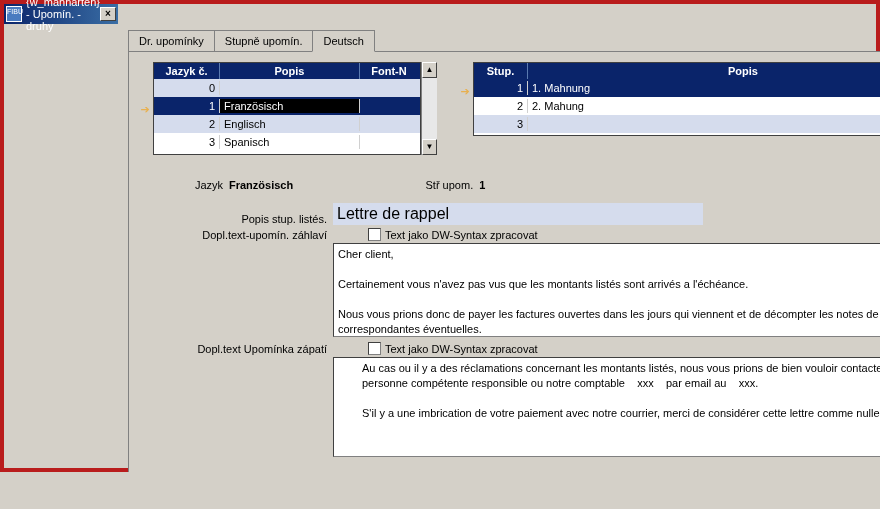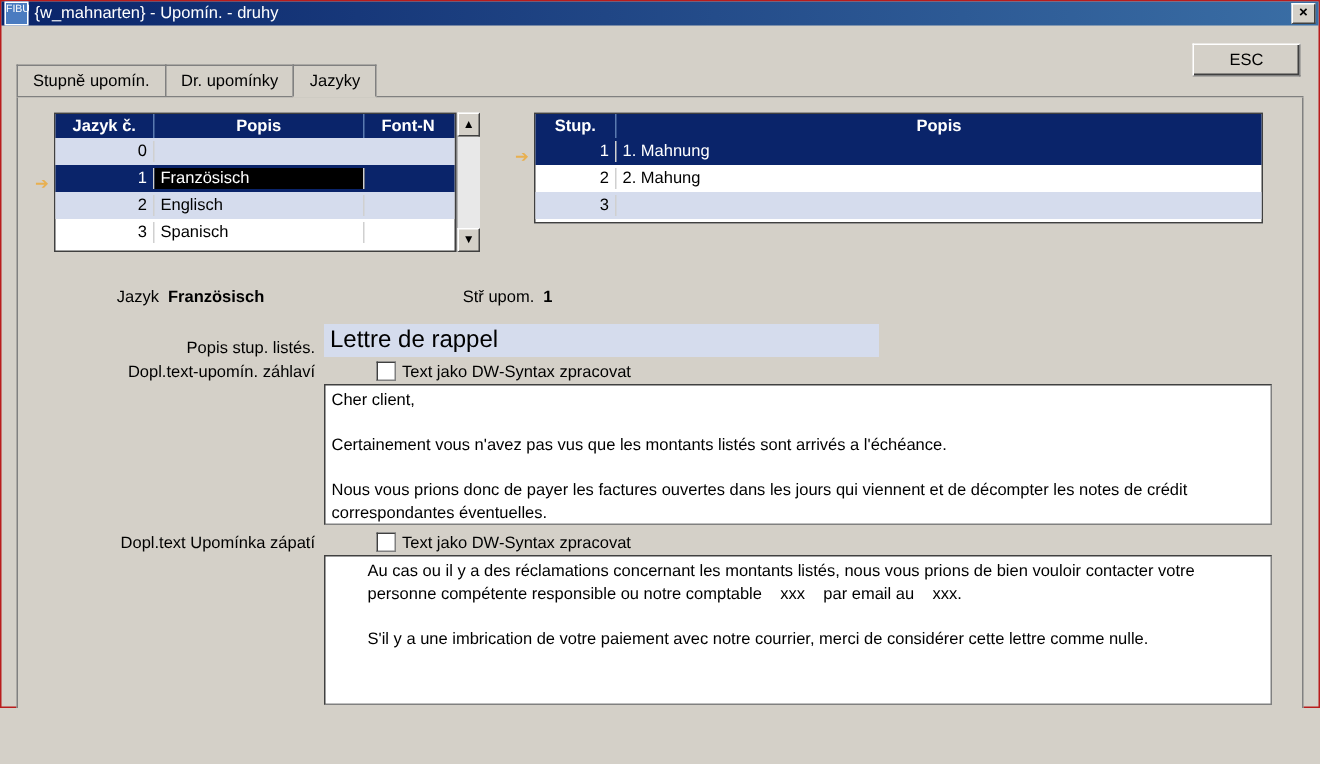--- a/index.html
+++ b/index.html
@@ -7,23 +7,23 @@
     margin: 0;
     font-family: Tahoma, Arial, sans-serif;
     font-size: 11px;
     background: #d4d0c8;
     color: #000;
   }
   .window {
     width: 880px;
     height: 472px;
     background: #d4d0c8;
-    border: 1px solid #b91c1c;
-    display: flex;
-    flex-direction: column;
+    border: 4px solid #b91c1c;
+    display: flex;
+    flex-direction: row;
   }
   .titlebar {
     background: linear-gradient(to right, #0a246a, #3a6ea5);
     color: #fff;
     display: flex;
     align-items: center;
     height: 20px;
     padding: 0 2px;
   }
   .titlebar .icon {
@@ -229,23 +229,23 @@
 <div class="window">
   <div class="titlebar">
     <div class="icon">FIBU</div>
     <div class="title">{w_mahnarten} - Upomín. - druhy</div>
     <div class="closebtn">×</div>
   </div>
   <div class="body">
     <button class="esc-btn">ESC</button>
 
     <div class="tabbar">
+      <div class="tab">Dr. upomínky</div>
       <div class="tab">Stupně upomín.</div>
-      <div class="tab">Dr. upomínky</div>
-      <div class="tab active">Jazyky</div>
+      <div class="tab active">Deutsch</div>
     </div>
 
     <div class="panel">
 
       <div class="grids-row">
 
         <div class="grid-wrap">
           <div class="arrow-col">
             <div class="arrow-cell" style="height:20px"></div>
             <div class="arrow-cell"></div>

